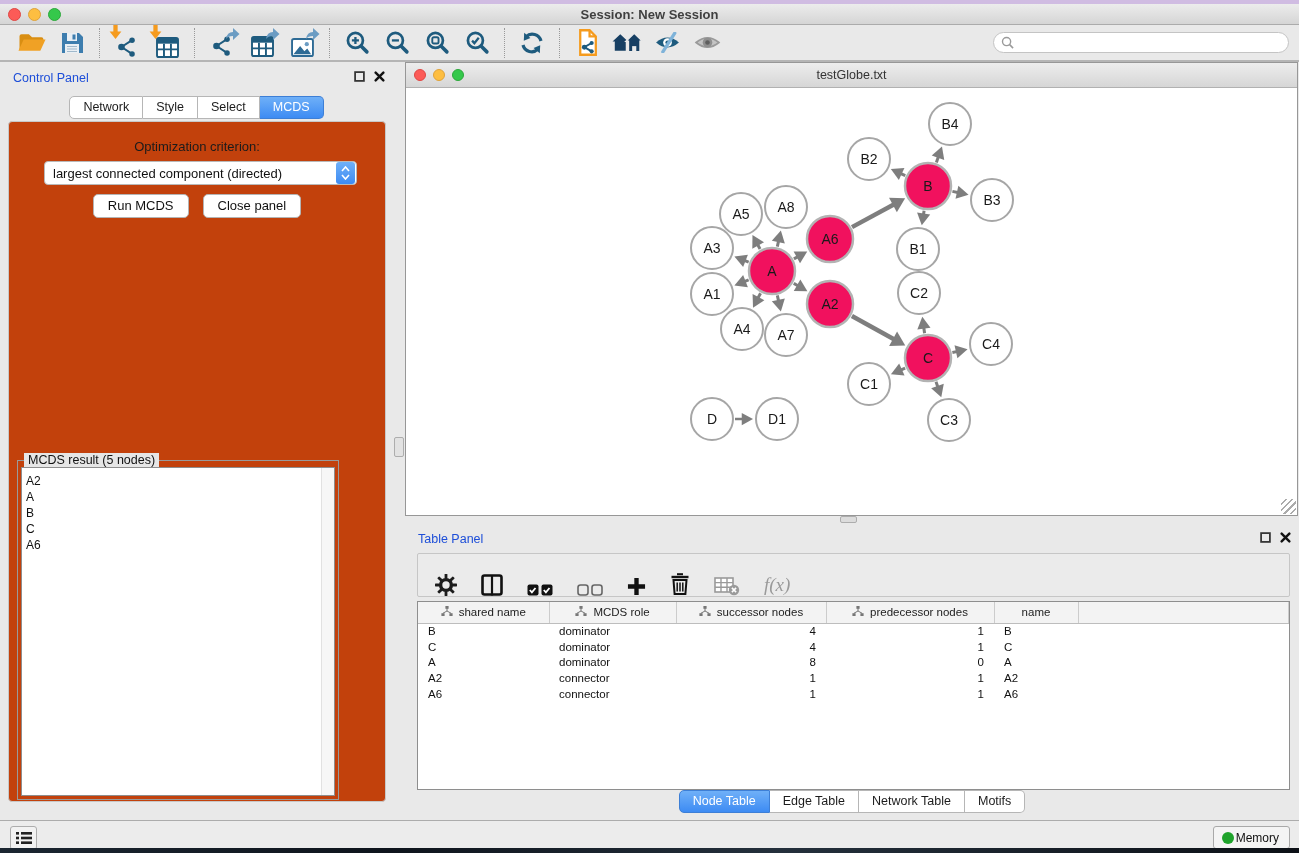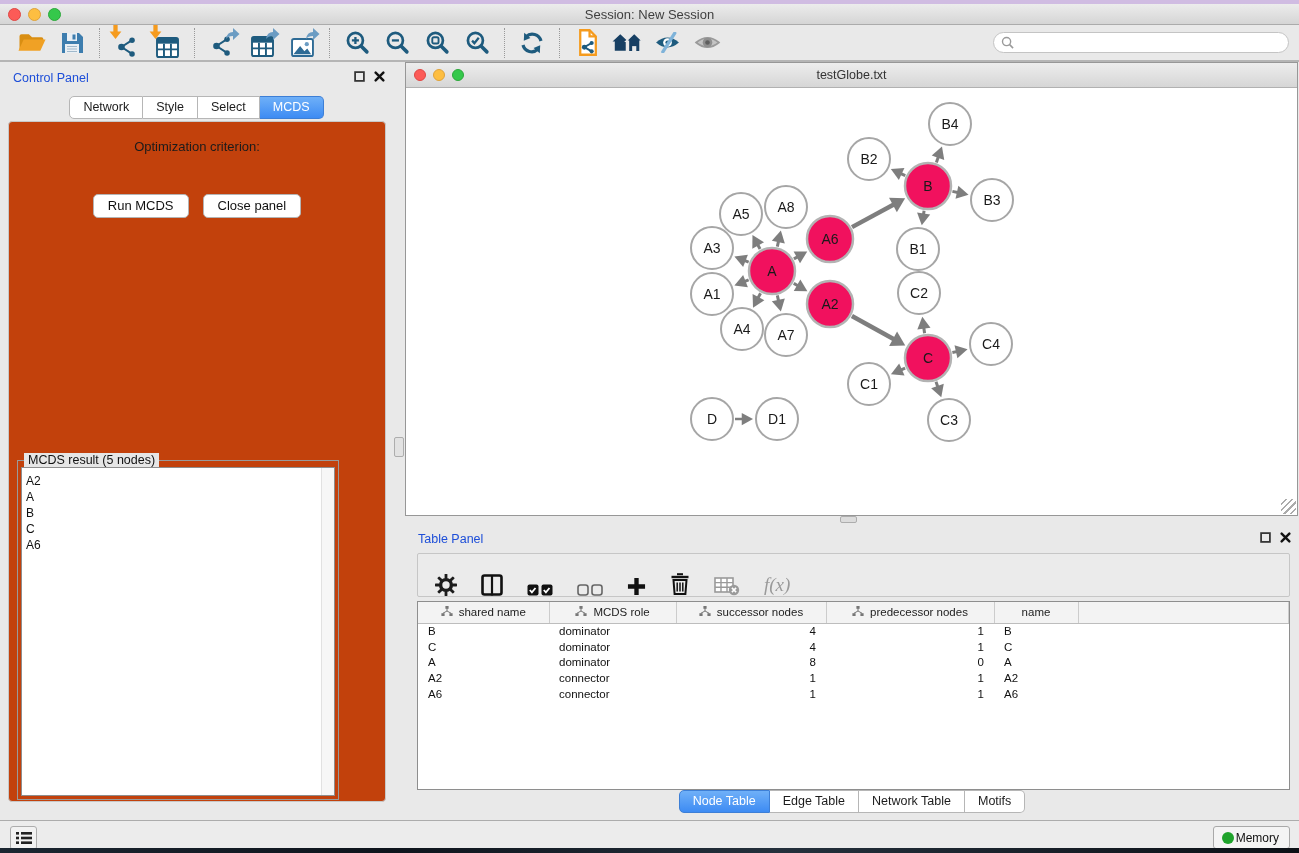--- a/index.html
+++ b/index.html
@@ -10,21 +10,21 @@
   .desk-top { position:absolute; left:0; top:0; width:1299px; height:4px; background:#D0BCE2; }
   .desk-bottom { position:absolute; left:0; top:848px; width:1299px; height:5px;
     background:linear-gradient(90deg,#1b2631,#0e141c 30%,#24303c 60%,#0c1016); }
 
   
   .app { position:absolute; left:0; top:4px; width:1299px; height:844px; background:#E9E9E9; }
 
   .titlebar { position:absolute; left:0; top:0; width:1299px; height:21px;
     background:linear-gradient(#ECECEC,#D5D5D5); border-bottom:1px solid #ABABAB; }
   .titlebar .title { position:absolute; left:0; right:0; top:3px; text-align:center;
-    font-size:13px; color:#3F3F3F; font-weight:400; }
+    font-size:13px; color:#3F3F3F; font-weight:700; }
   .lights { position:absolute; left:8px; top:4px; display:flex; gap:7px; }
   .light { width:13px; height:13px; border-radius:50%; }
   .light.red { background:#FC5B57; border:1px solid #DF4744; }
   .light.yellow { background:#FDBE41; border:1px solid #DFA23A; }
   .light.green { background:#35C84B; border:1px solid #2CA83B; }
   .lights.small .light { width:12px; height:12px; }
 
   
   .toolbar { position:absolute; left:0; top:21px; width:1299px; height:37px; background:#E9E9E9;
     border-bottom:2px solid #B5B5B5; display:flex; align-items:center; padding:0 10px 0 12px; }
@@ -288,20 +288,31 @@
       </div>
     </div>
     <div class="segbar" id="cp-tabs">
         <div class="seg">Network</div>
         <div class="seg">Style</div>
         <div class="seg">Select</div>
         <div class="seg active">MCDS</div>
       </div>
     <div class="cp-body">
       <div class="opt-label">Optimization criterion:</div>
+      <div class="combo">
+        <div class="cval">largest connected component (directed)</div>
+        <div class="stepper">
+          <svg width="9" height="6" viewBox="0 0 9 6">
+              <path d="M1 5 L4.5 1 L8 5" stroke="#fff" stroke-width="1.6" fill="none"></path>
+            </svg>
+          <svg width="9" height="6" viewBox="0 0 9 6">
+              <path d="M1 1 L4.5 5 L8 1" stroke="#fff" stroke-width="1.6" fill="none"></path>
+            </svg>
+        </div>
+      </div>
       <div class="btn-row">
         <button class="pushbtn">Run MCDS</button>
         <button class="pushbtn">Close panel</button>
       </div>
       <div class="fieldset">
         <div class="legend">MCDS result (5 nodes)</div>
         <div class="listbox">
           <ul id="mcds-list">
               <li>A2</li>
               <li>A</li>

